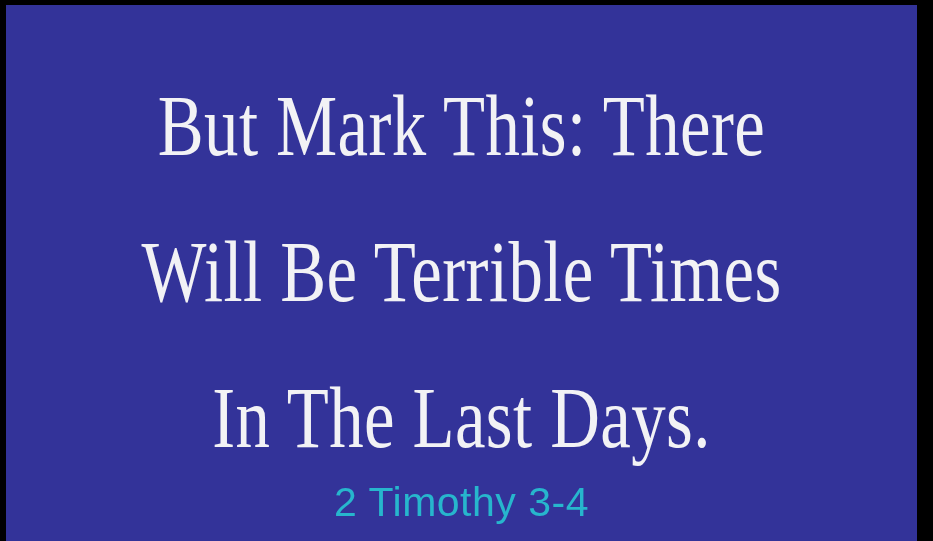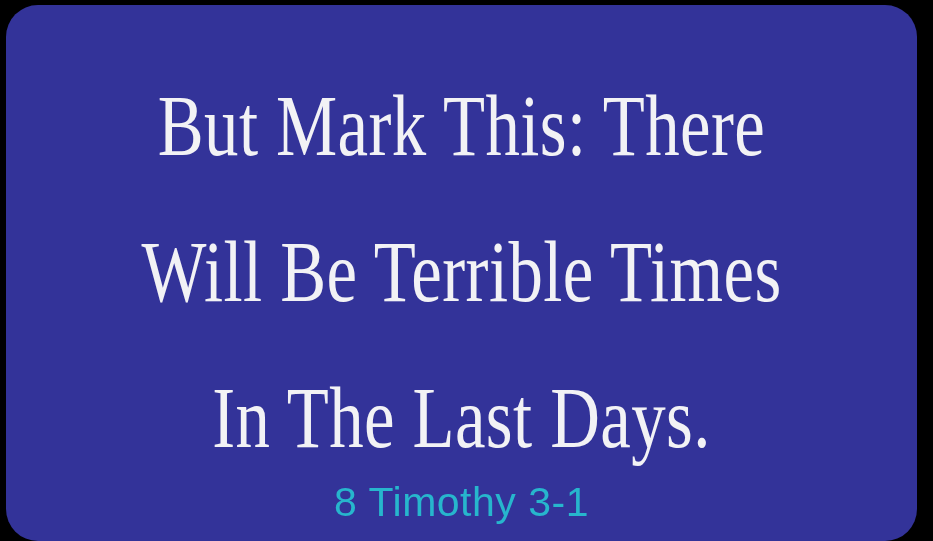--- a/index.html
+++ b/index.html
@@ -16,21 +16,20 @@
     font-family: "Liberation Serif", "DejaVu Serif", serif;
   }
   
   #panel {
     position: absolute;
     left: 6px;
     top: 5px;
     right: 16px;
     bottom: 0px;
     background: #333399;
-    border-radius: 32px;
   }
   #quote-block {
     position: absolute;
     left: 0;
     right: 0;
     top: 48px;
     text-align: center;
   }
   .quote-line {
     color: #f2f2f5;
@@ -64,17 +63,17 @@
 <div id="poster">
 
   <div id="panel">
 
     <div id="quote-block">
       <div class="quote-line">But Mark This: There</div>
       <div class="quote-line">Will Be Terrible Times</div>
       <div class="quote-line">In The Last Days.</div>
     </div>
 
-    <div id="citation">8 Timothy 3-1</div>
+    <div id="citation">2 Timothy 3-4</div>
 
   </div>
 
 </div>
 
 </body></html>

